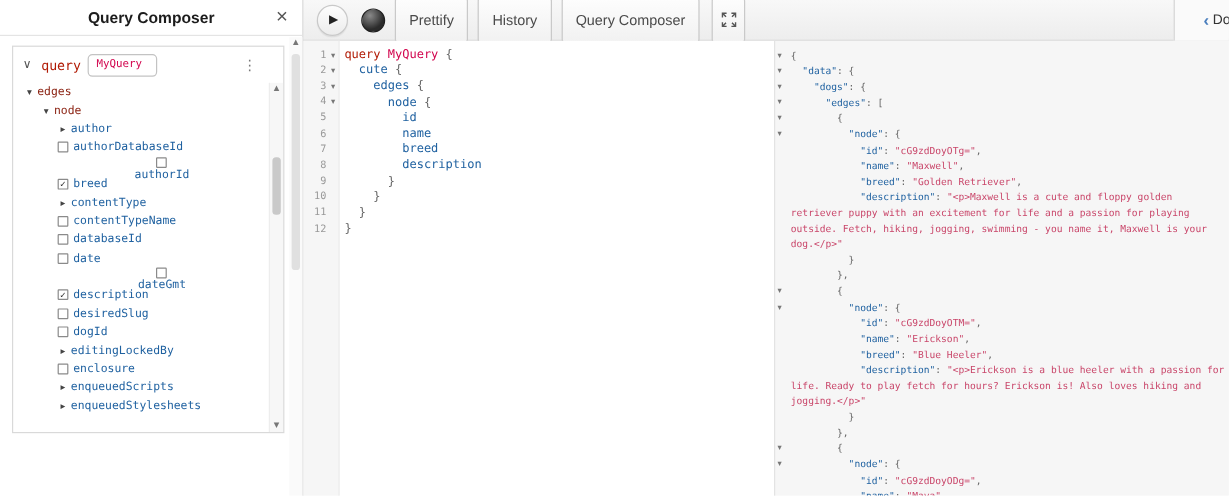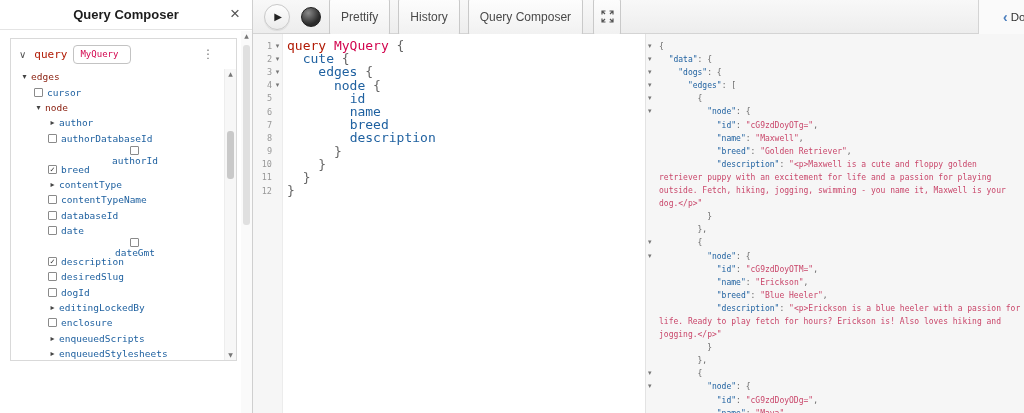--- a/index.html
+++ b/index.html
@@ -62,21 +62,21 @@
   
   .editor-pane { position:absolute; left:253px; top:34px; width:392px; height:379px; background:#fff; }
   .gutter-bg { position:absolute; left:0; top:0; bottom:0; width:30px; background:#f6f6f6;
     border-right:1px solid #ececec; }
   .ed-lines { position:absolute; left:0; top:5px; right:0; }
   .ed-line { display:flex; height:13.2px; align-items:center; }
   .ed-num { width:19px; text-align:right; color:#999; font-size:8.5px; flex:none;
     font-family:"DejaVu Sans Mono",monospace; }
   .ed-fold { width:11px; text-align:center; font-size:7px; color:#777; flex:none;
     font-family:"DejaVu Sans",sans-serif; }
-  .ed-code { white-space:pre; font-size:13px; font-family:"DejaVu Sans Mono",monospace; padding-left:4px; }
+  .ed-code { white-space:pre; font-size:10px; font-family:"DejaVu Sans Mono",monospace; padding-left:4px; }
   .tok-kw { color:#B11A04; } .tok-def { color:#D2054E; } .tok-prop { color:#1F61A0; } .tok-pun { color:#666; }
 
   
   .results-pane { position:absolute; left:645px; top:34px; width:379px; height:379px;
     background:#f6f6f6; border-left:1px solid #e3e3e3; padding-top:6px; overflow:hidden; }
   .res-line { position:relative; white-space:pre-wrap; word-wrap:break-word; padding-left:13px;
     font-size:8px; line-height:13.1px; font-family:"DejaVu Sans Mono",monospace; color:#555; }
   .res-fold { position:absolute; left:2px; top:1px; font-size:7px; color:#777; line-height:11px;
     font-family:"DejaVu Sans",sans-serif; }
   .tok-key { color:#1F61A0; } .tok-str { color:#c9466a; }
@@ -94,24 +94,20 @@
     <div class="op-row">
       <span class="op-chevron">∨</span>
       <span class="op-keyword">query</span>
       <input class="op-name-input" value="MyQuery" style="">
       <span class="op-kebab">⋮</span>
     </div>
     <div class="field-list" id="field-list">
         <div class="field-row" style="padding-left: 7px;">
           <span class="tri">▾</span>
           <span class="lbl-open">edges</span>
-        </div>
-        <div class="field-row" style="padding-left: 21px;">
-          <span class="cbx"></span>
-          <span class="lbl-leaf">cursor</span>
         </div>
         <div class="field-row" style="padding-left: 21px;">
           <span class="tri">▾</span>
           <span class="lbl-open">node</span>
         </div>
         <div class="field-row" style="padding-left: 35px;">
           <span class="tri">▸</span>
           <span class="lbl-leaf">author</span>
         </div>
         <div class="field-row" style="padding-left: 35px;">

